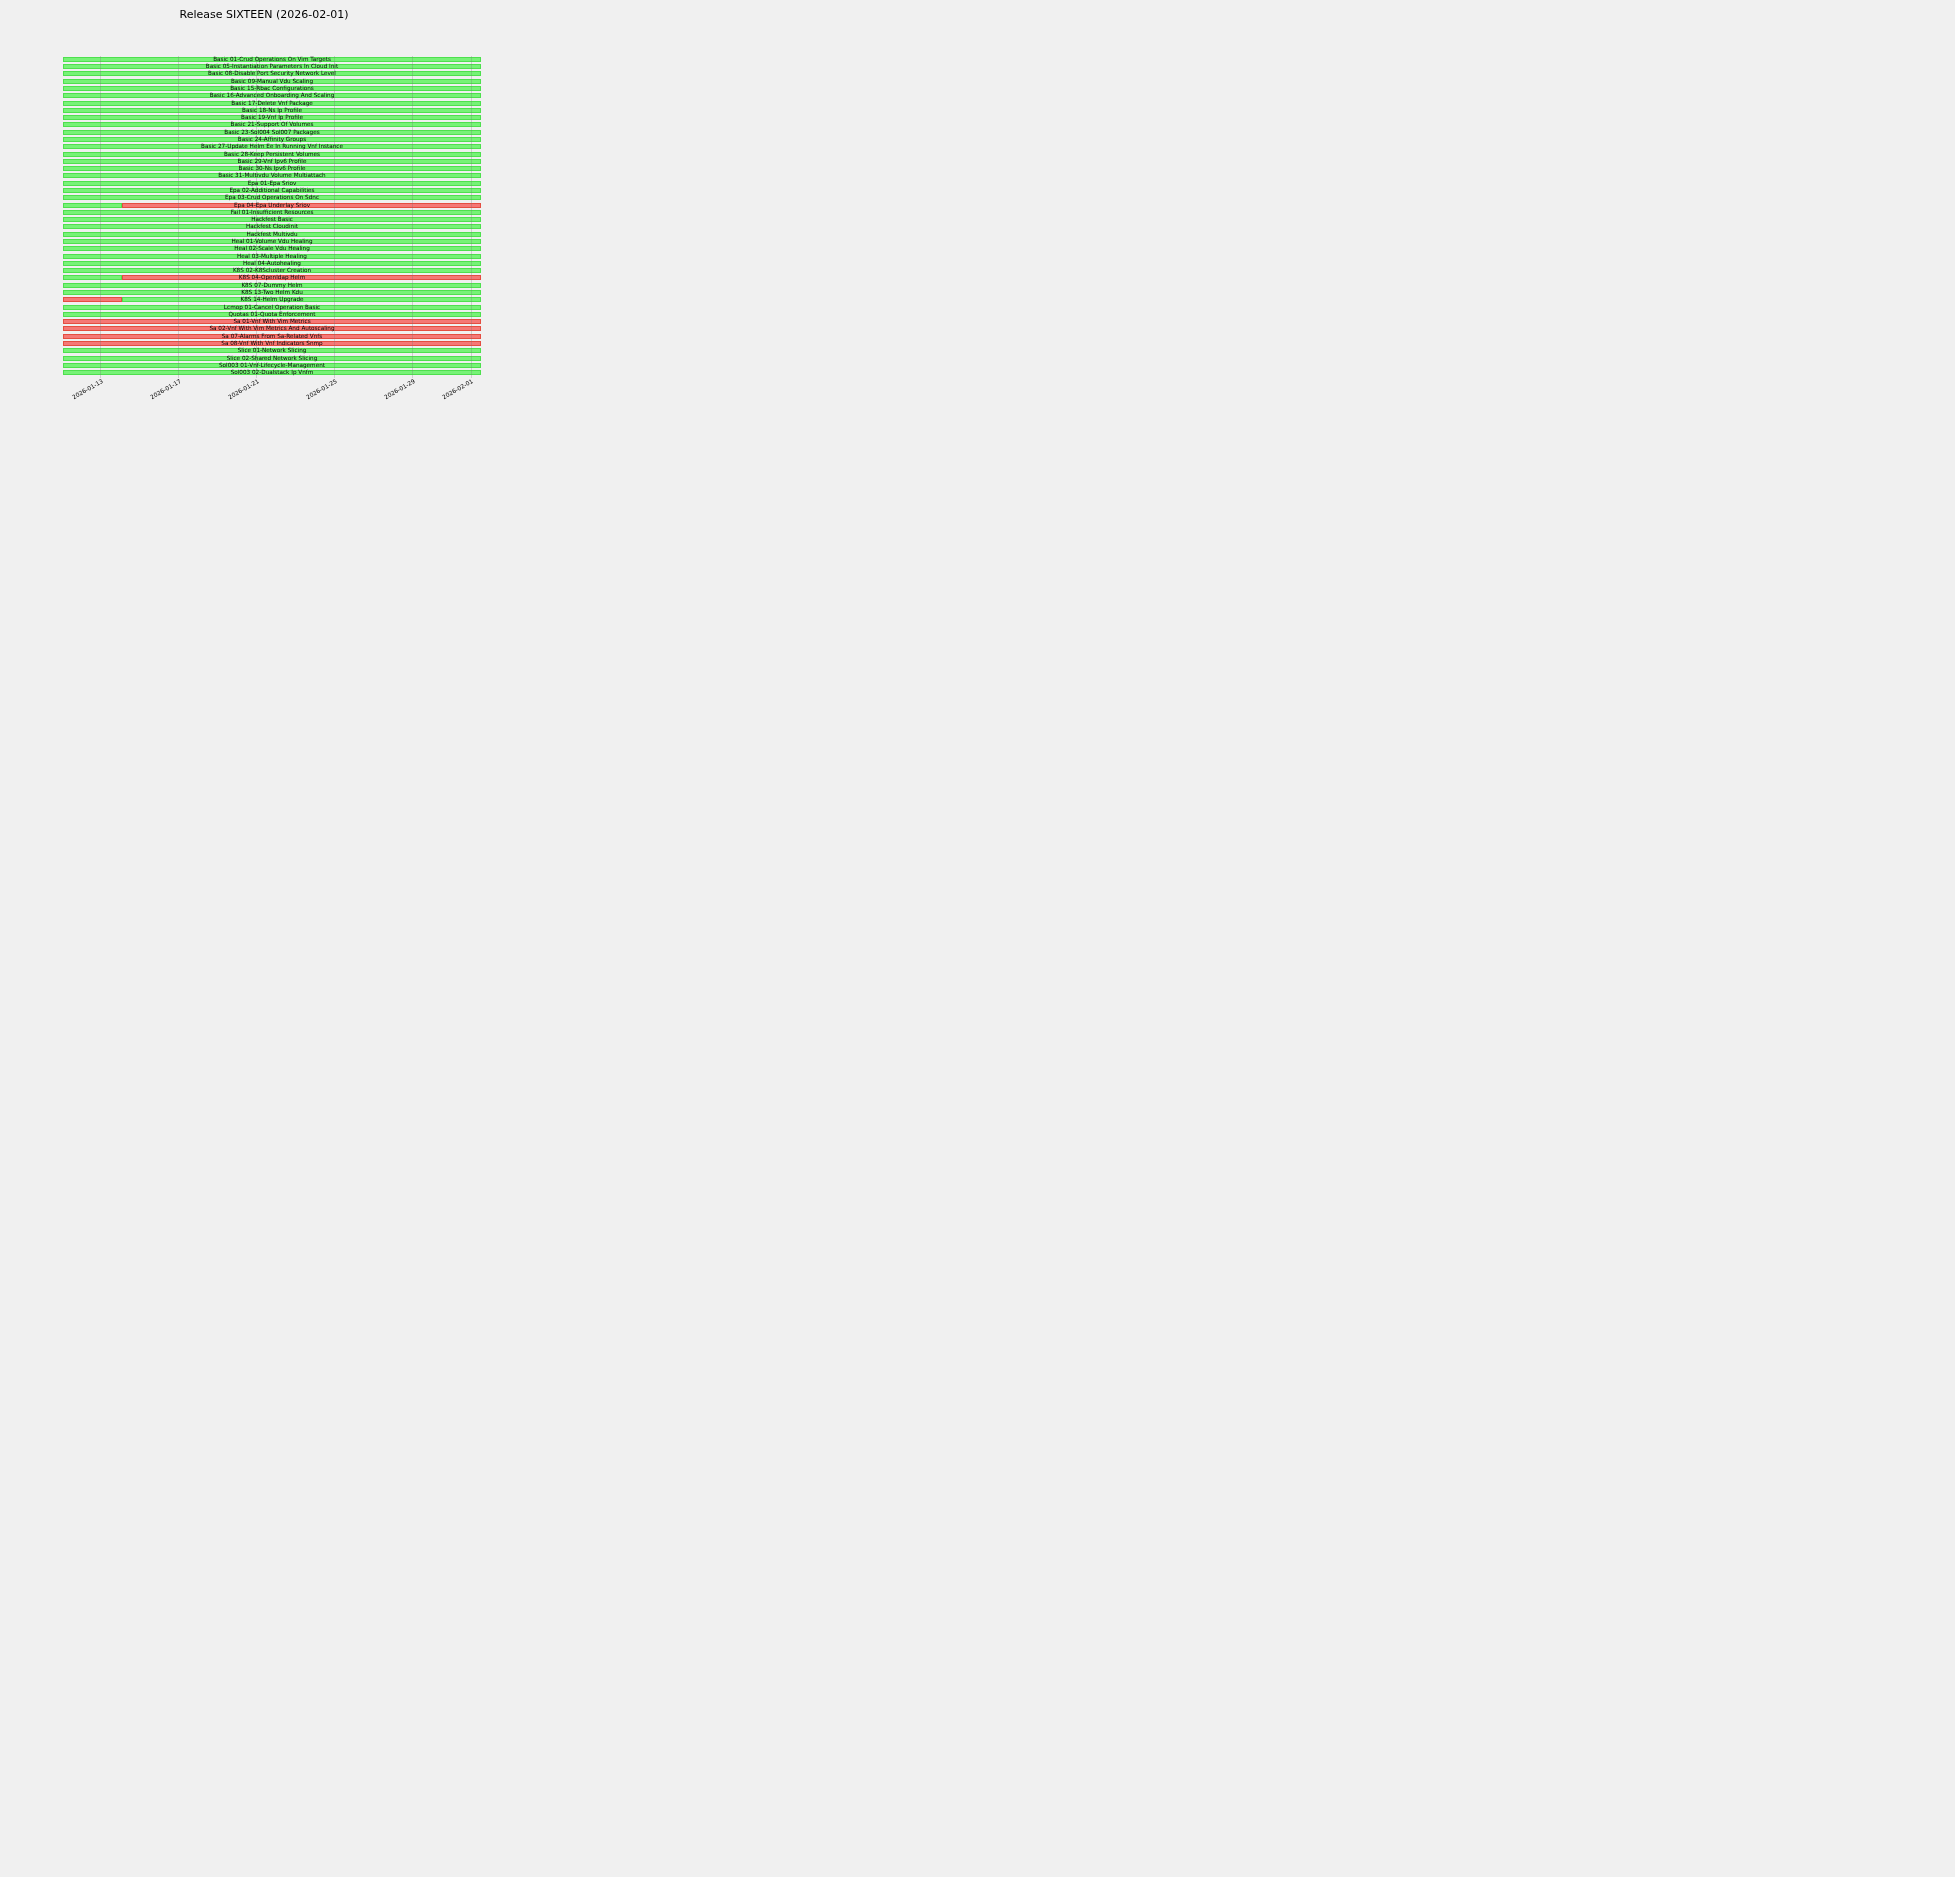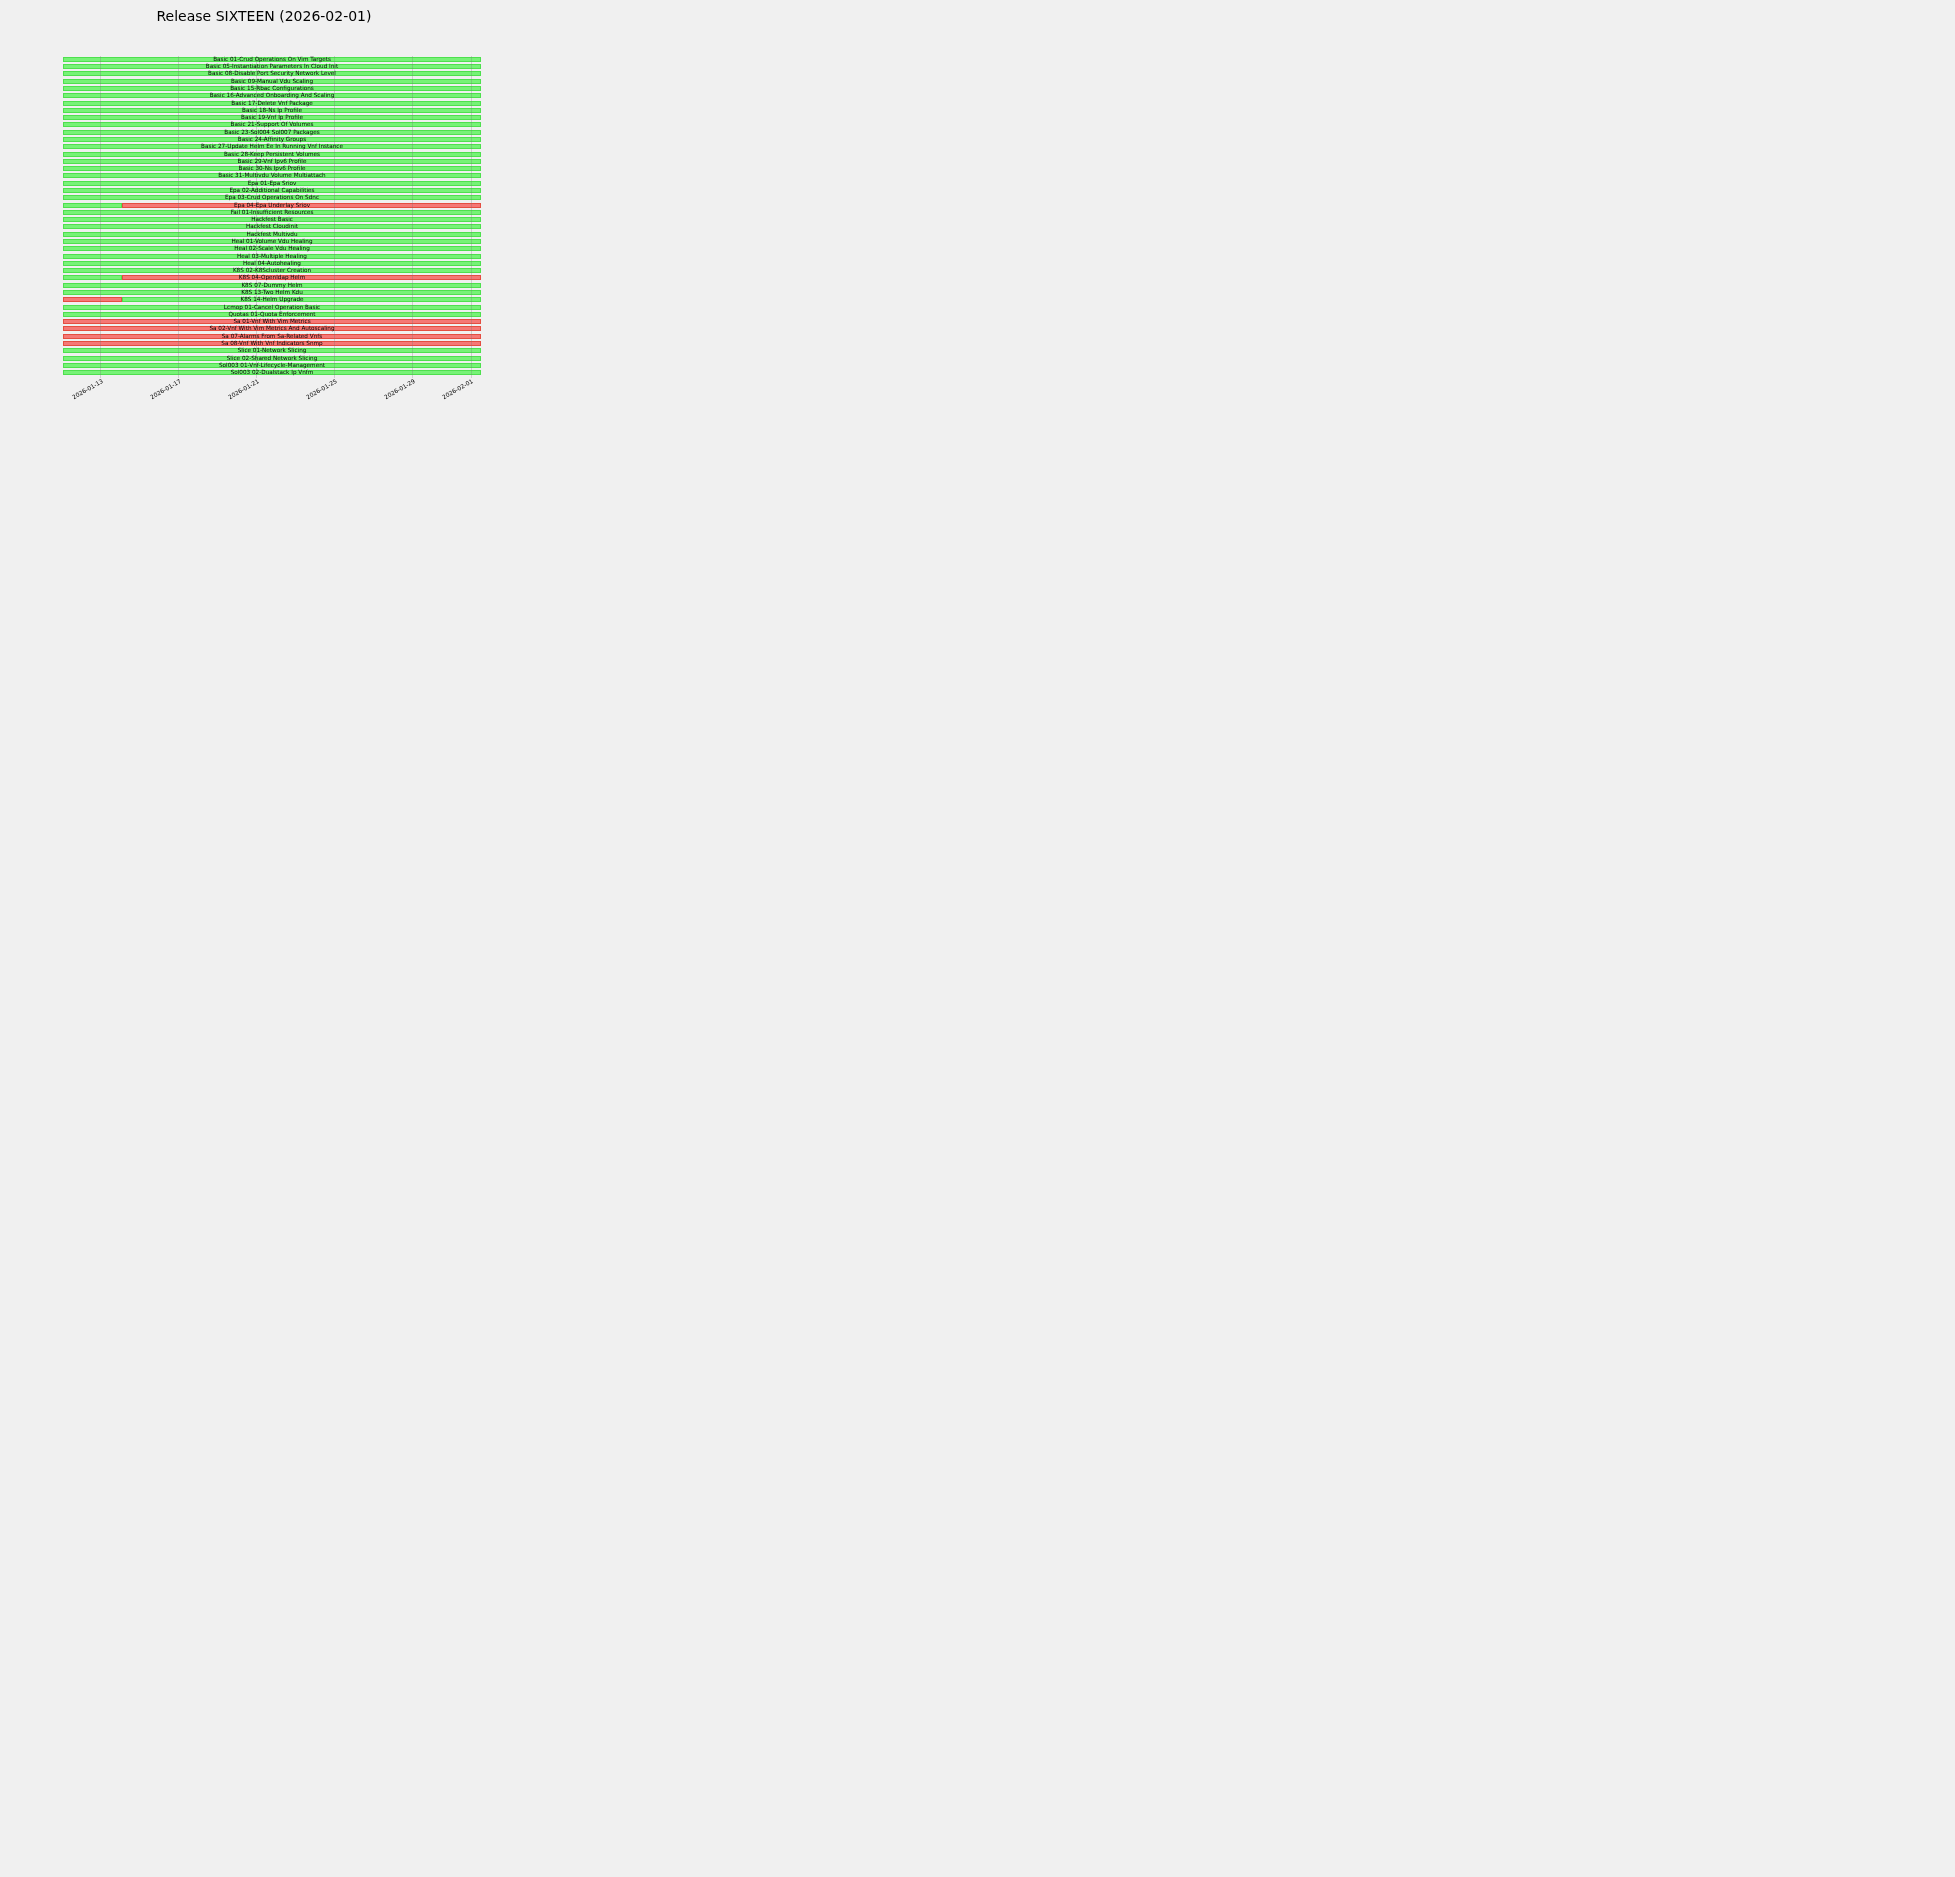--- a/index.html
+++ b/index.html
@@ -14,21 +14,21 @@
     height: 469px;
     background: #f0f0f0;
     overflow: hidden;
   }
   #chart-title {
     position: absolute;
     top: 7.8px;
     left: 0;
     width: 100%;
     text-align: center;
-    font-size: 14px;
+    font-size: 11px;
     color: #000;
     white-space: nowrap;
   }
   #plot {
     position: absolute;
     left: 63px;
     top: 0;
     width: 418px;
     height: 469px;
   }

